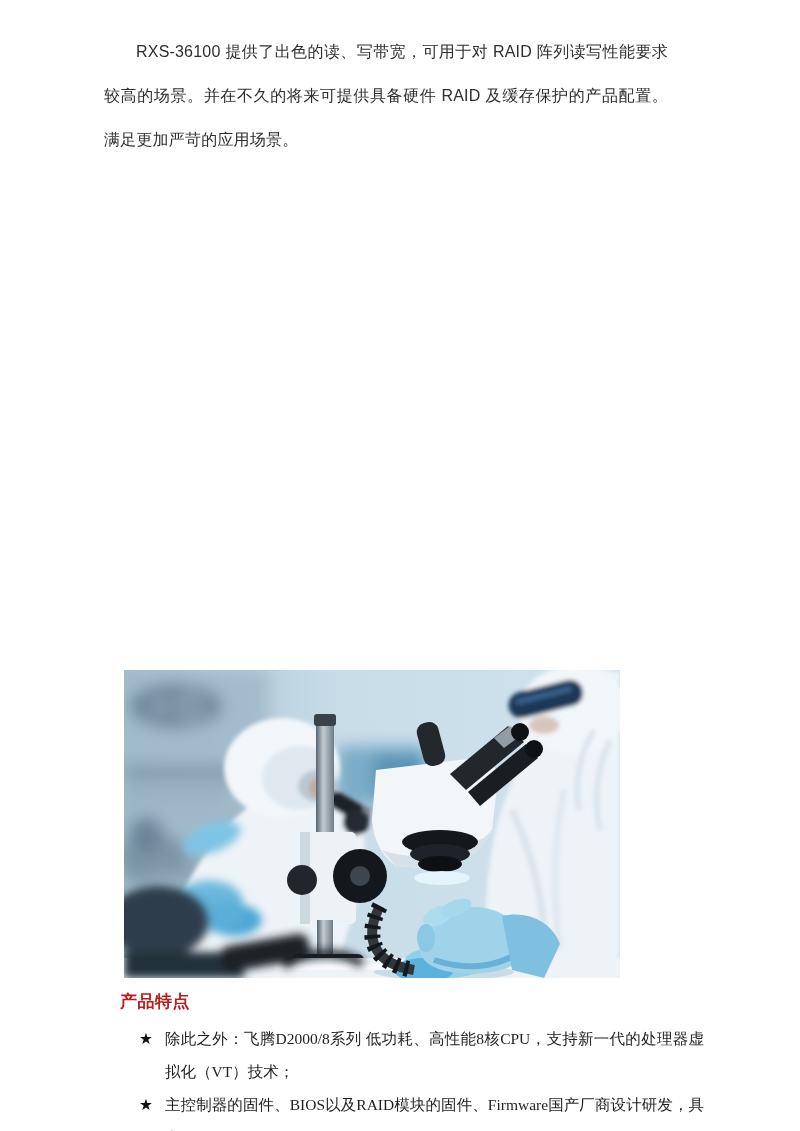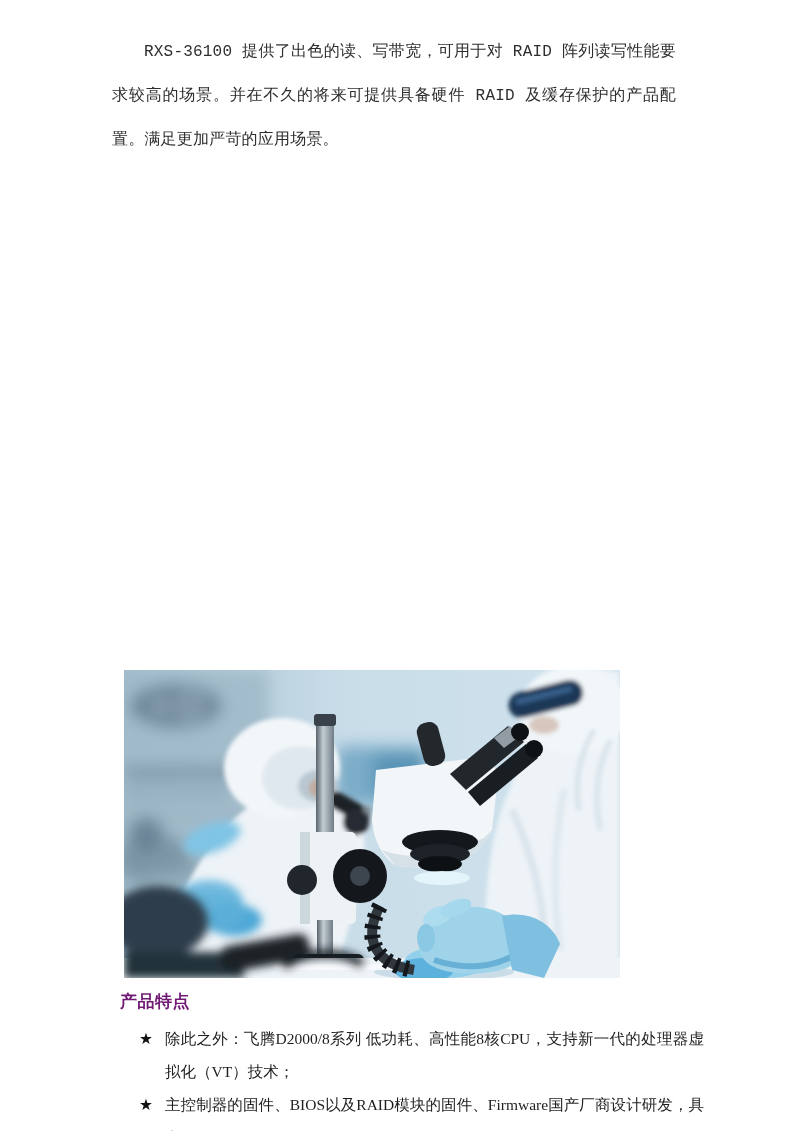--- a/index.html
+++ b/index.html
@@ -6,21 +6,21 @@
   body {
     width: 800px; height: 1131px;
     background: #ffffff;
     font-family: "Liberation Sans", "DejaVu Sans", sans-serif;
     color: #2f2f2f;
     overflow: hidden;
   }
   .page { position: relative; width: 800px; height: 1131px; background: #ffffff; }
 
   .body-text {
-    position: absolute; left: 112px; top: 30px; width: 564px; font-family: Liberation Mono, monospace;
+    position: absolute; left: 104px; top: 30px; width: 564px;
   }
   .body-text p {
     margin: 0;
     font-size: 16px;
     line-height: 44px;
     text-align: justify;
     text-indent: 2em;
     letter-spacing: 0.2px;
     color: #2e2e2e;
   }
@@ -28,21 +28,21 @@
   .photo {
     position: absolute; left: 124px; top: 670px;
     width: 496px; height: 308px; margin: 0;
     overflow: hidden;
   }
   .photo svg { display: block; }
 
   .features-heading {
     position: absolute; left: 120px; top: 990px;
     margin: 0;
-    font-size: 17px; font-weight: bold; color: #701a75;
+    font-size: 17px; font-weight: bold; color: #b91c1c;
     line-height: 24px;
     letter-spacing: 0.5px;
   }
   .features {
     position: absolute; left: 120px; top: 1022px; width: 584px;
     margin: 0; padding: 0; list-style: none;
     font-family: "Liberation Serif", "DejaVu Serif", serif;
   }
   .features li {
     display: flex;

